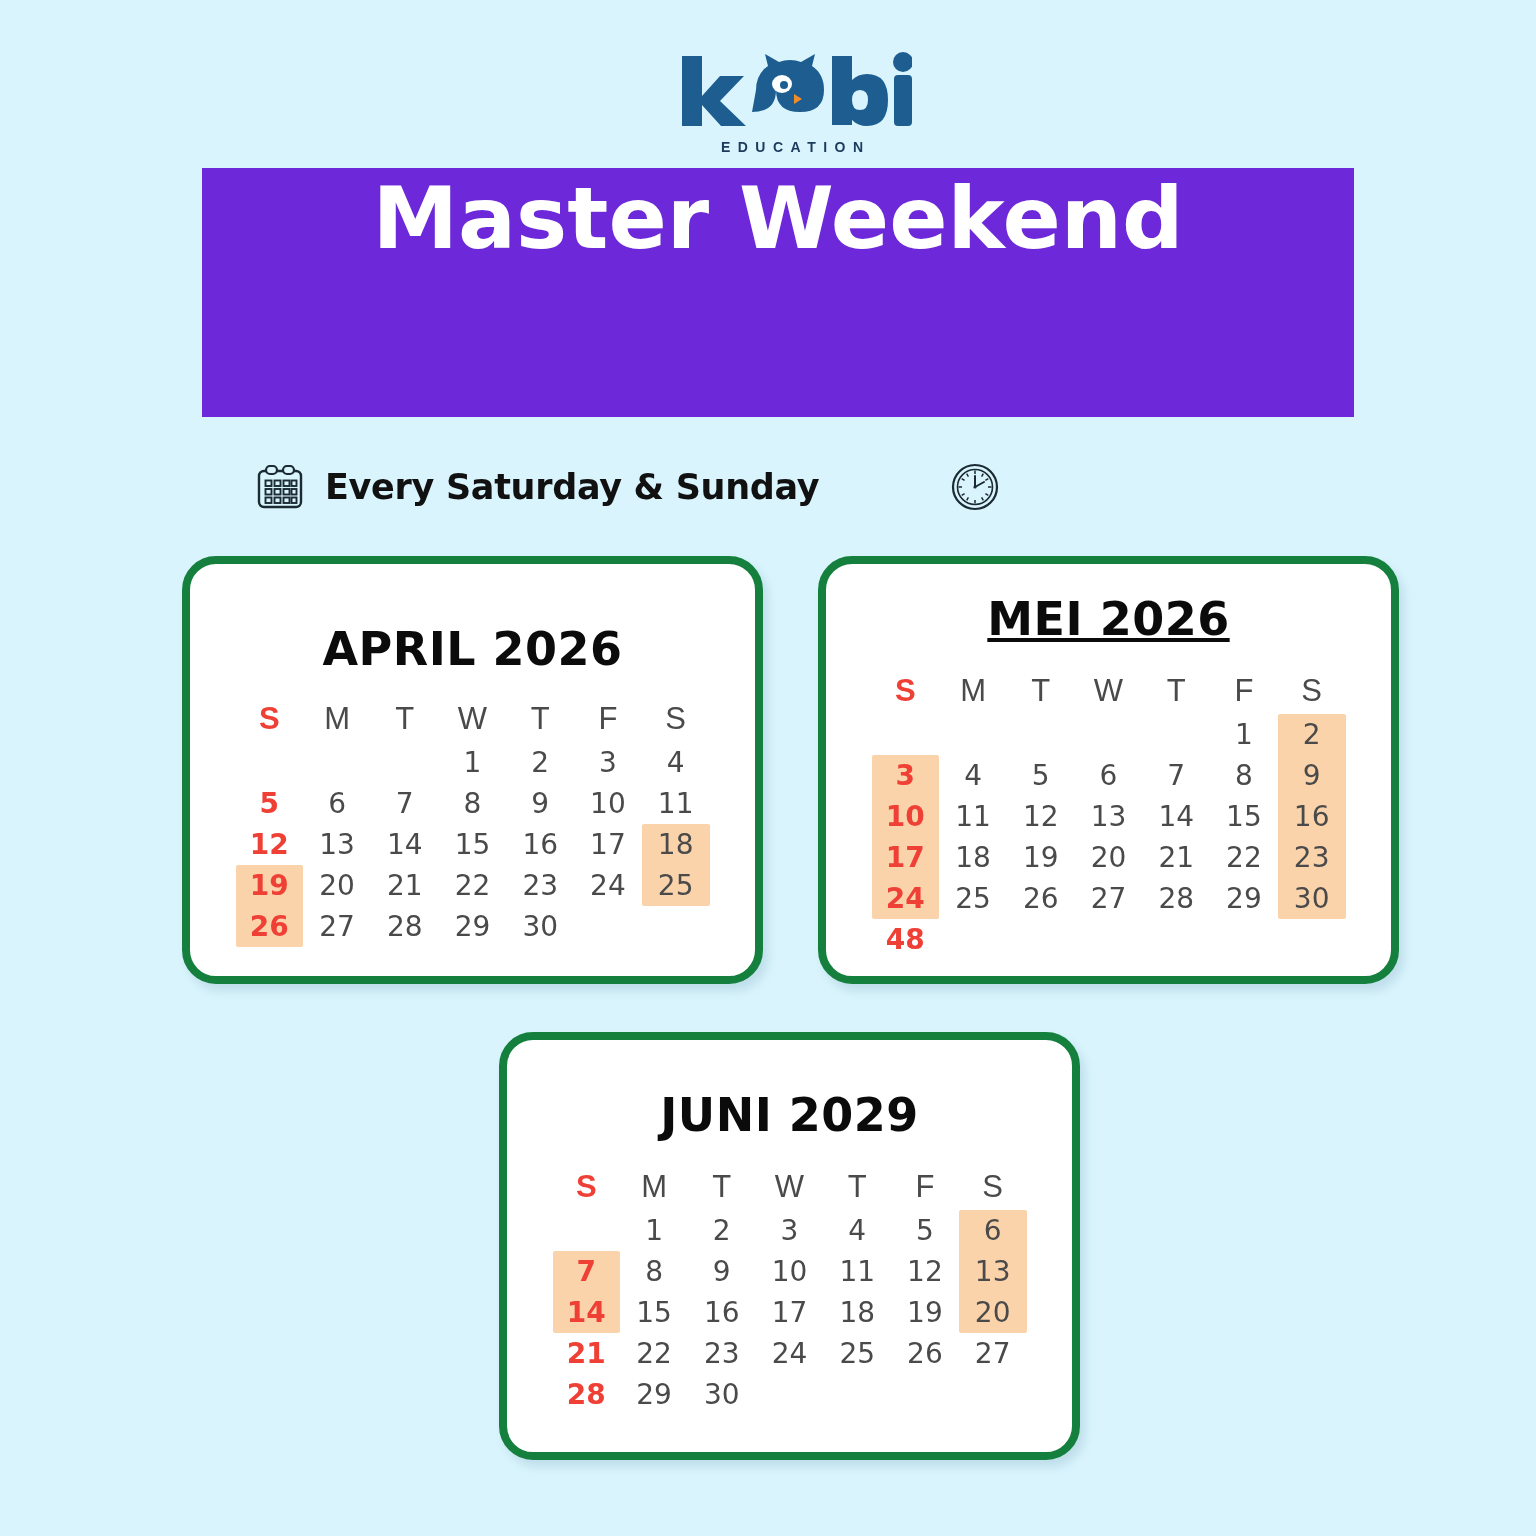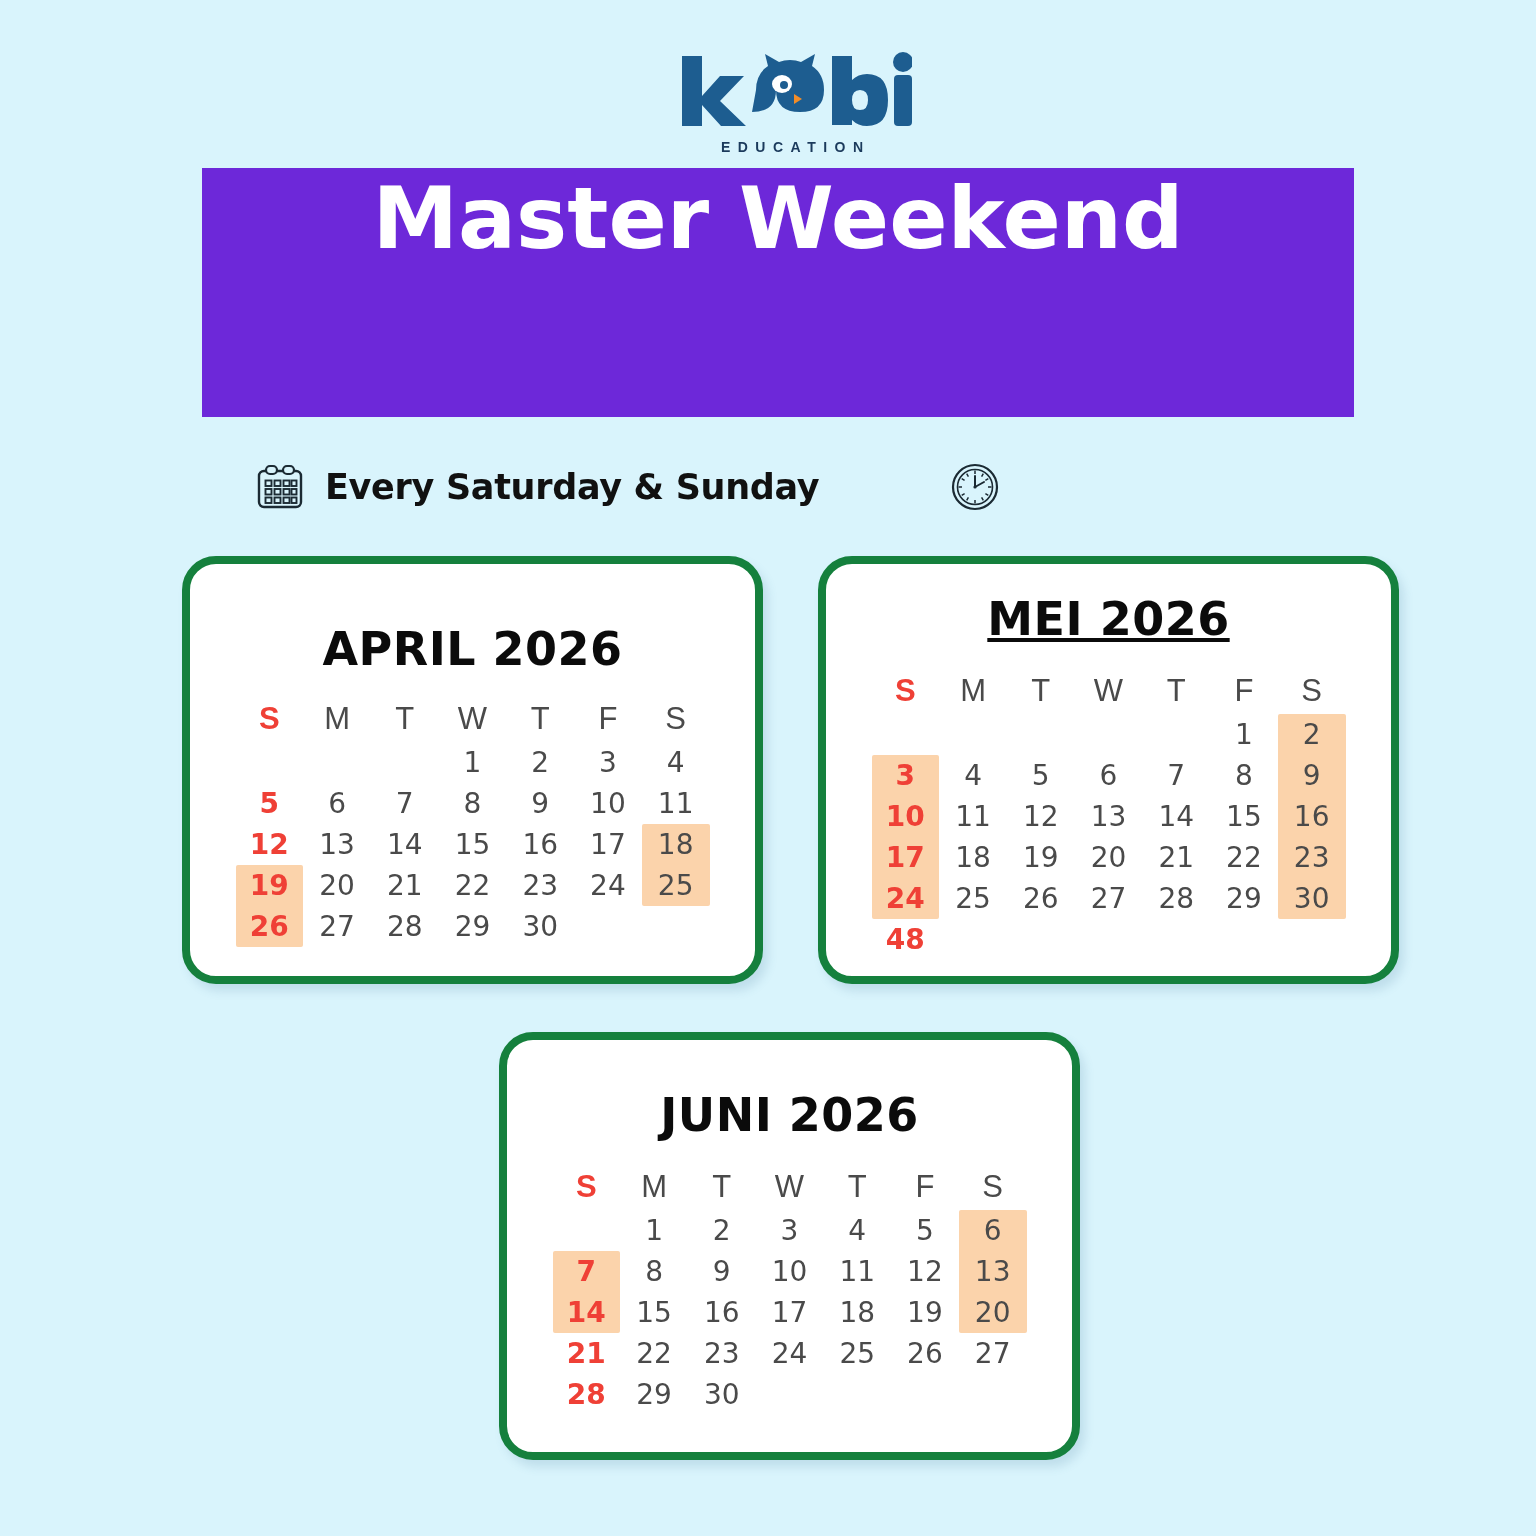--- a/index.html
+++ b/index.html
@@ -345,21 +345,21 @@
         <div class="day empty"></div>
         <div class="day empty"></div>
         <div class="day empty"></div>
         <div class="day empty"></div>
         <div class="day empty"></div>
         <div class="day empty"></div>
       </div>
   </div>
 
   <div class="cal-card" id="card-2">
-    <div class="cal-title">JUNI 2026</div>
+    <div class="cal-title">JUNI 2029</div>
     <div class="cal-grid">
         <div class="dow sun">S</div>
         <div class="dow">M</div>
         <div class="dow">T</div>
         <div class="dow">W</div>
         <div class="dow">T</div>
         <div class="dow">F</div>
         <div class="dow">S</div>
         <div class="day empty"></div>
         <div class="day">1</div>

